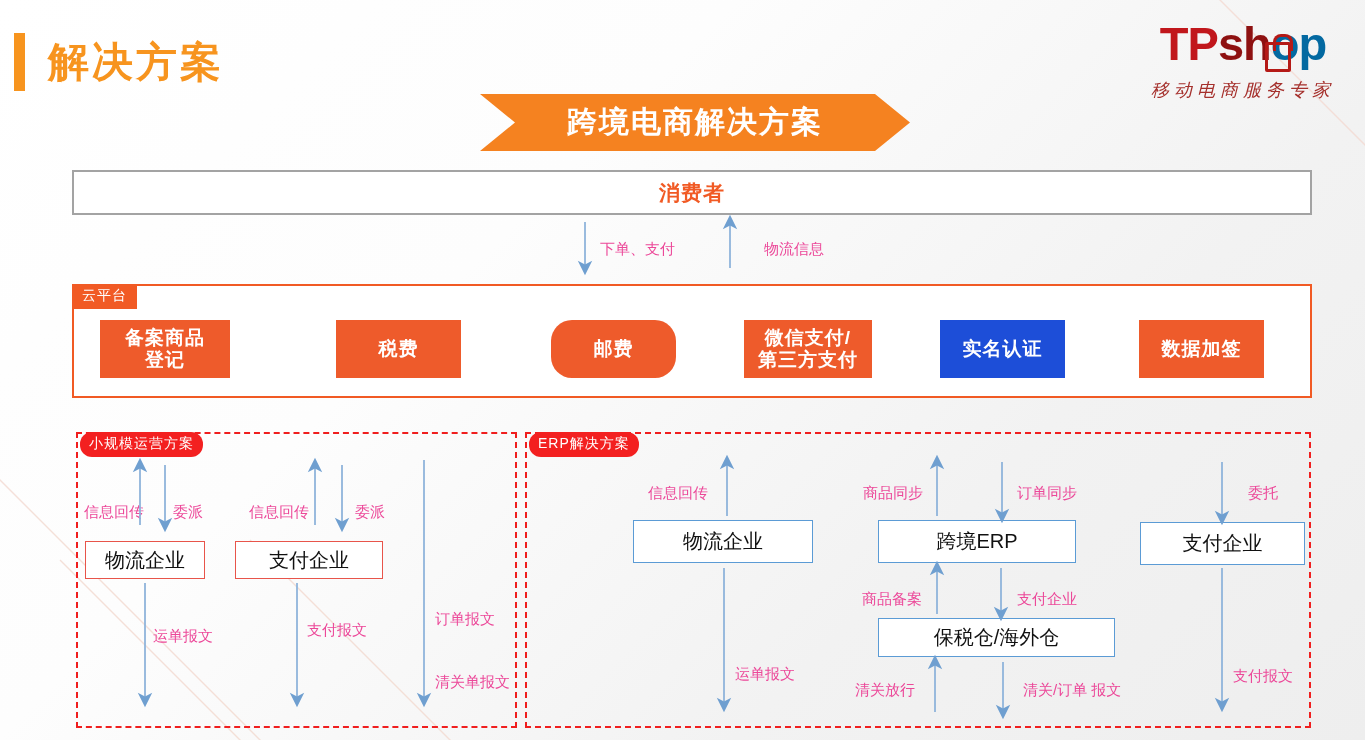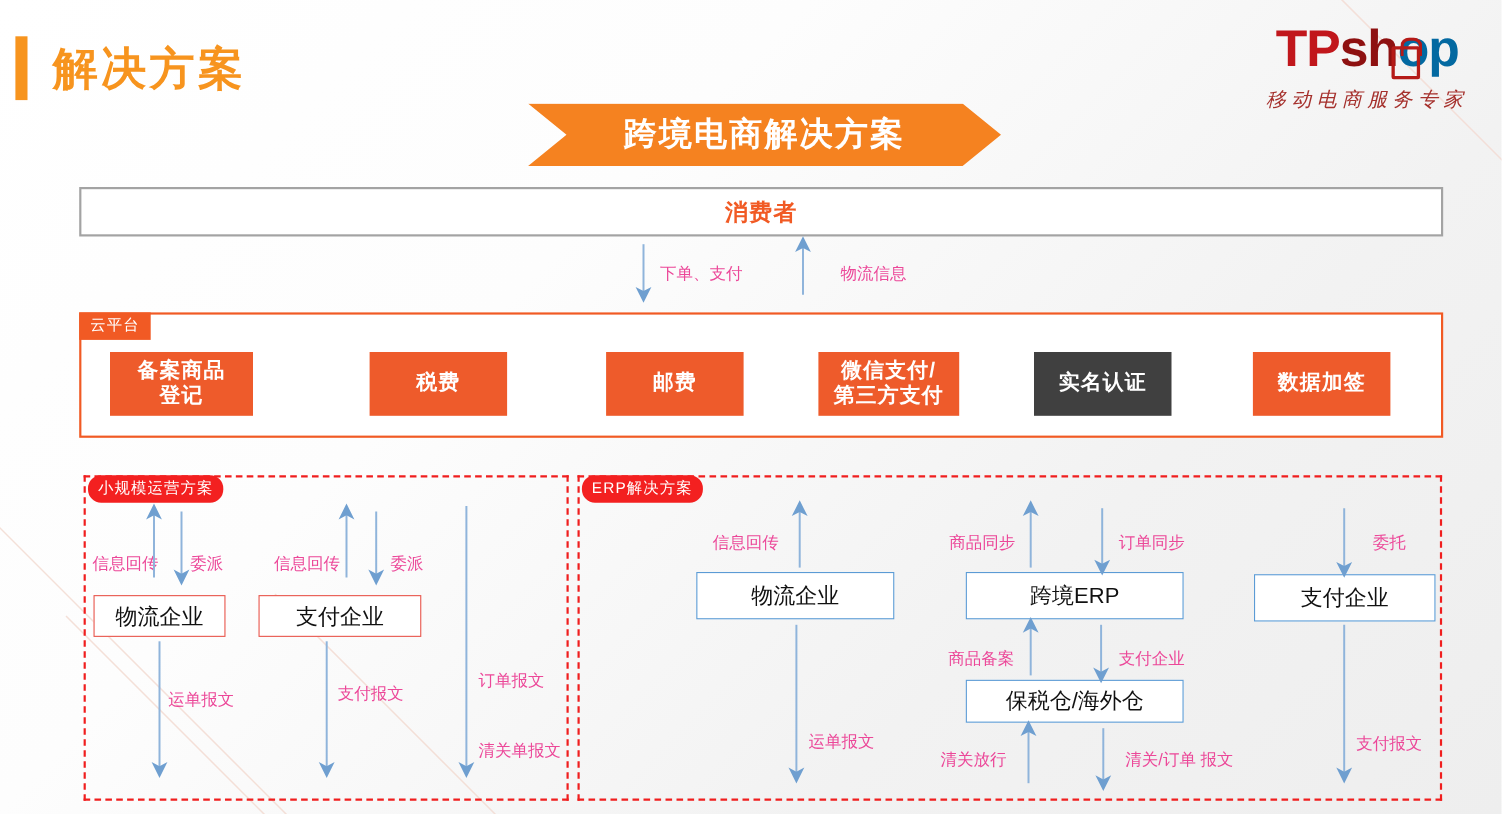--- a/index.html
+++ b/index.html
@@ -165,40 +165,40 @@
 <div class="panel-tag tag-left">小规模运营方案</div>
 <div class="panel-tag tag-right">ERP解决方案</div>
 
 <div id="cloud-boxes">
     <div class="obox" style="left: 100px; width: 130px; background: rgb(238, 91, 43);">
       <div>备案商品<br>登记</div>
     </div>
     <div class="obox" style="left: 336px; width: 125px; background: rgb(238, 91, 43);">
       <div>税费</div>
     </div>
-    <div class="obox" style="left: 551px; width: 125px; background: rgb(238, 91, 43);">
+    <div class="obox" style="left: 551px; width: 125px; background: rgb(238, 91, 43); border-radius: 21px;">
       <div>邮费</div>
     </div>
     <div class="obox" style="left: 744px; width: 128px; background: rgb(238, 91, 43);">
       <div>微信支付/<br>第三方支付</div>
     </div>
-    <div class="obox" style="left: 940px; width: 125px; background: #404040;">
+    <div class="obox" style="left: 940px; width: 125px; background: #1d4ed8;">
       <div>实名认证</div>
     </div>
     <div class="obox" style="left: 1139px; width: 125px; background: rgb(238, 91, 43);">
       <div>数据加签</div>
     </div>
   </div>
 <div id="entity-boxes">
     <div class="ebox red" style="left: 85px; top: 541px; width: 120px; height: 38px;">物流企业</div>
     <div class="ebox red" style="left: 235px; top: 541px; width: 148px; height: 38px;">支付企业</div>
     <div class="ebox blue" style="left: 633px; top: 520px; width: 180px; height: 43px;">物流企业</div>
     <div class="ebox blue" style="left: 878px; top: 520px; width: 198px; height: 43px;">跨境ERP</div>
     <div class="ebox blue" style="left: 1140px; top: 522px; width: 165px; height: 43px;">支付企业</div>
-    <div class="ebox blue" style="left: 878px; top: 618px; width: 198px; height: 39px;">保税仓/海外仓</div>
+    <div class="ebox blue" style="left: 878px; top: 618px; width: 237px; height: 39px;">保税仓/海外仓</div>
   </div>
 <div id="flow-labels">
     <div class="flow-label" style="left: 600px; top: 240px;">下单、支付</div>
     <div class="flow-label" style="left: 748px; top: 240px; margin-left: 16px;">物流信息</div>
     <div class="flow-label" style="left: 84px; top: 503px;">信息回传</div>
     <div class="flow-label" style="left: 173px; top: 503px;">委派</div>
     <div class="flow-label" style="left: 249px; top: 503px;">信息回传</div>
     <div class="flow-label" style="left: 355px; top: 503px;">委派</div>
     <div class="flow-label" style="left: 153px; top: 627px;">运单报文</div>
     <div class="flow-label" style="left: 307px; top: 621px;">支付报文</div>

